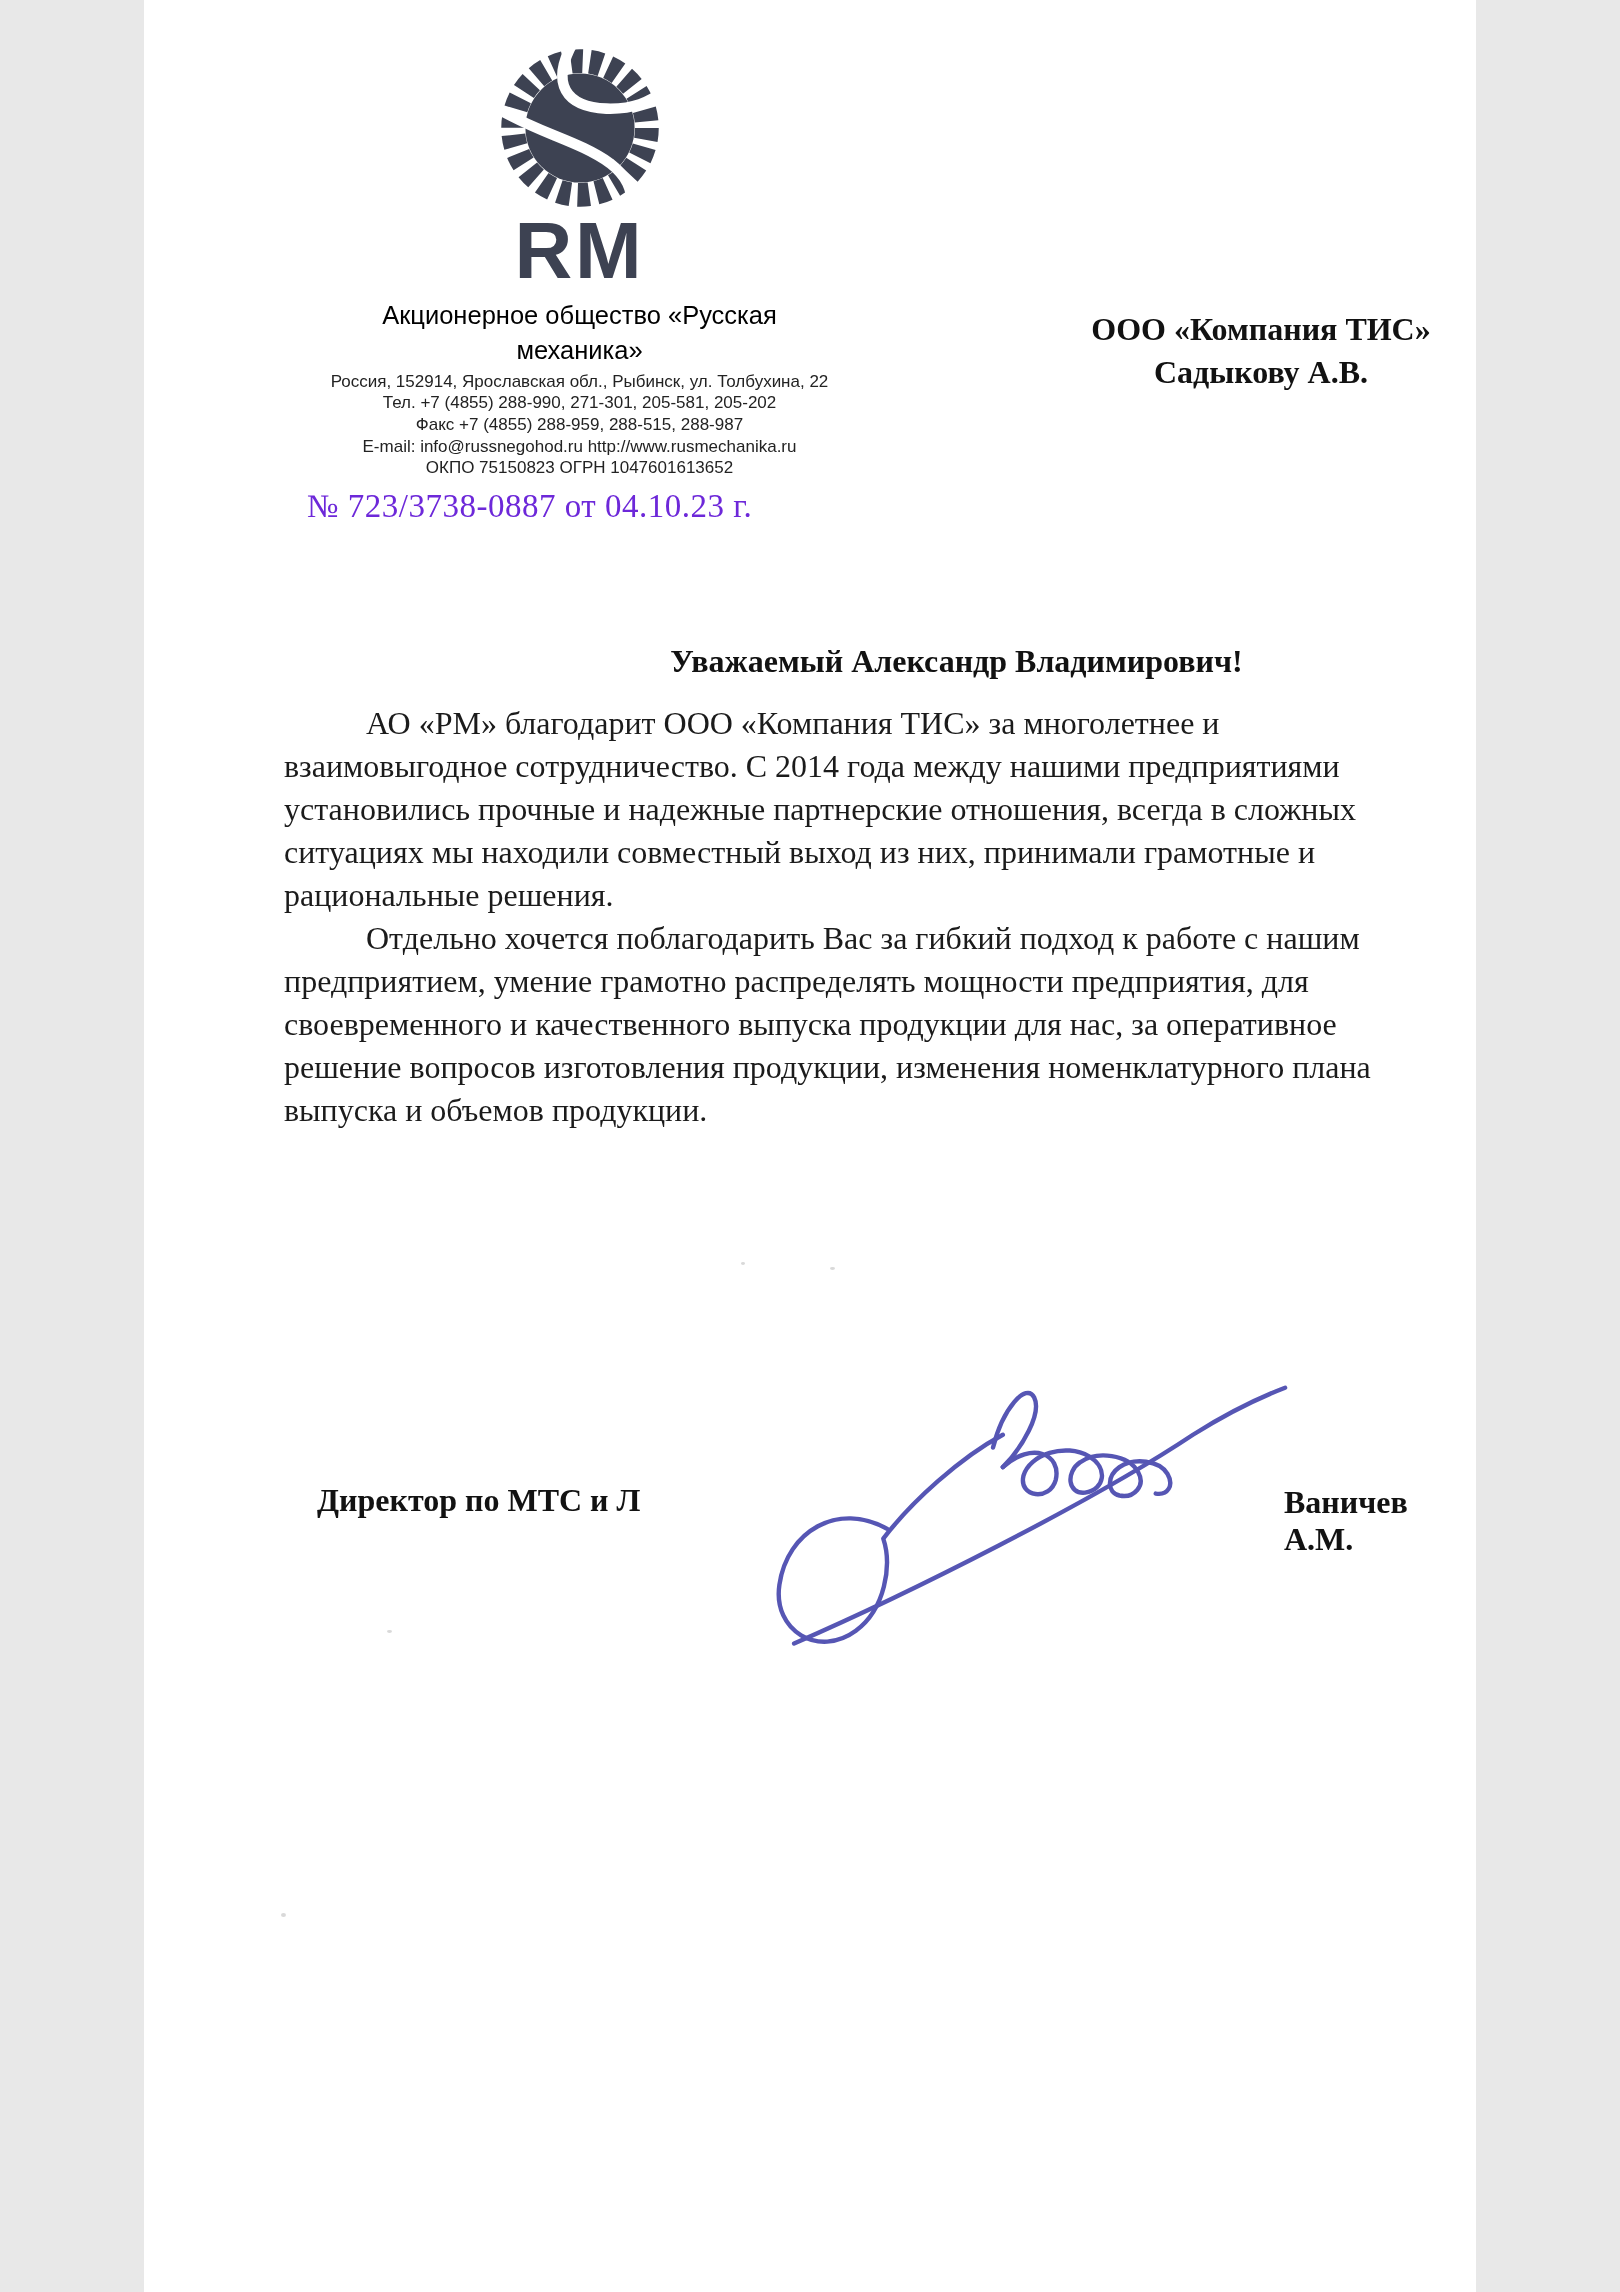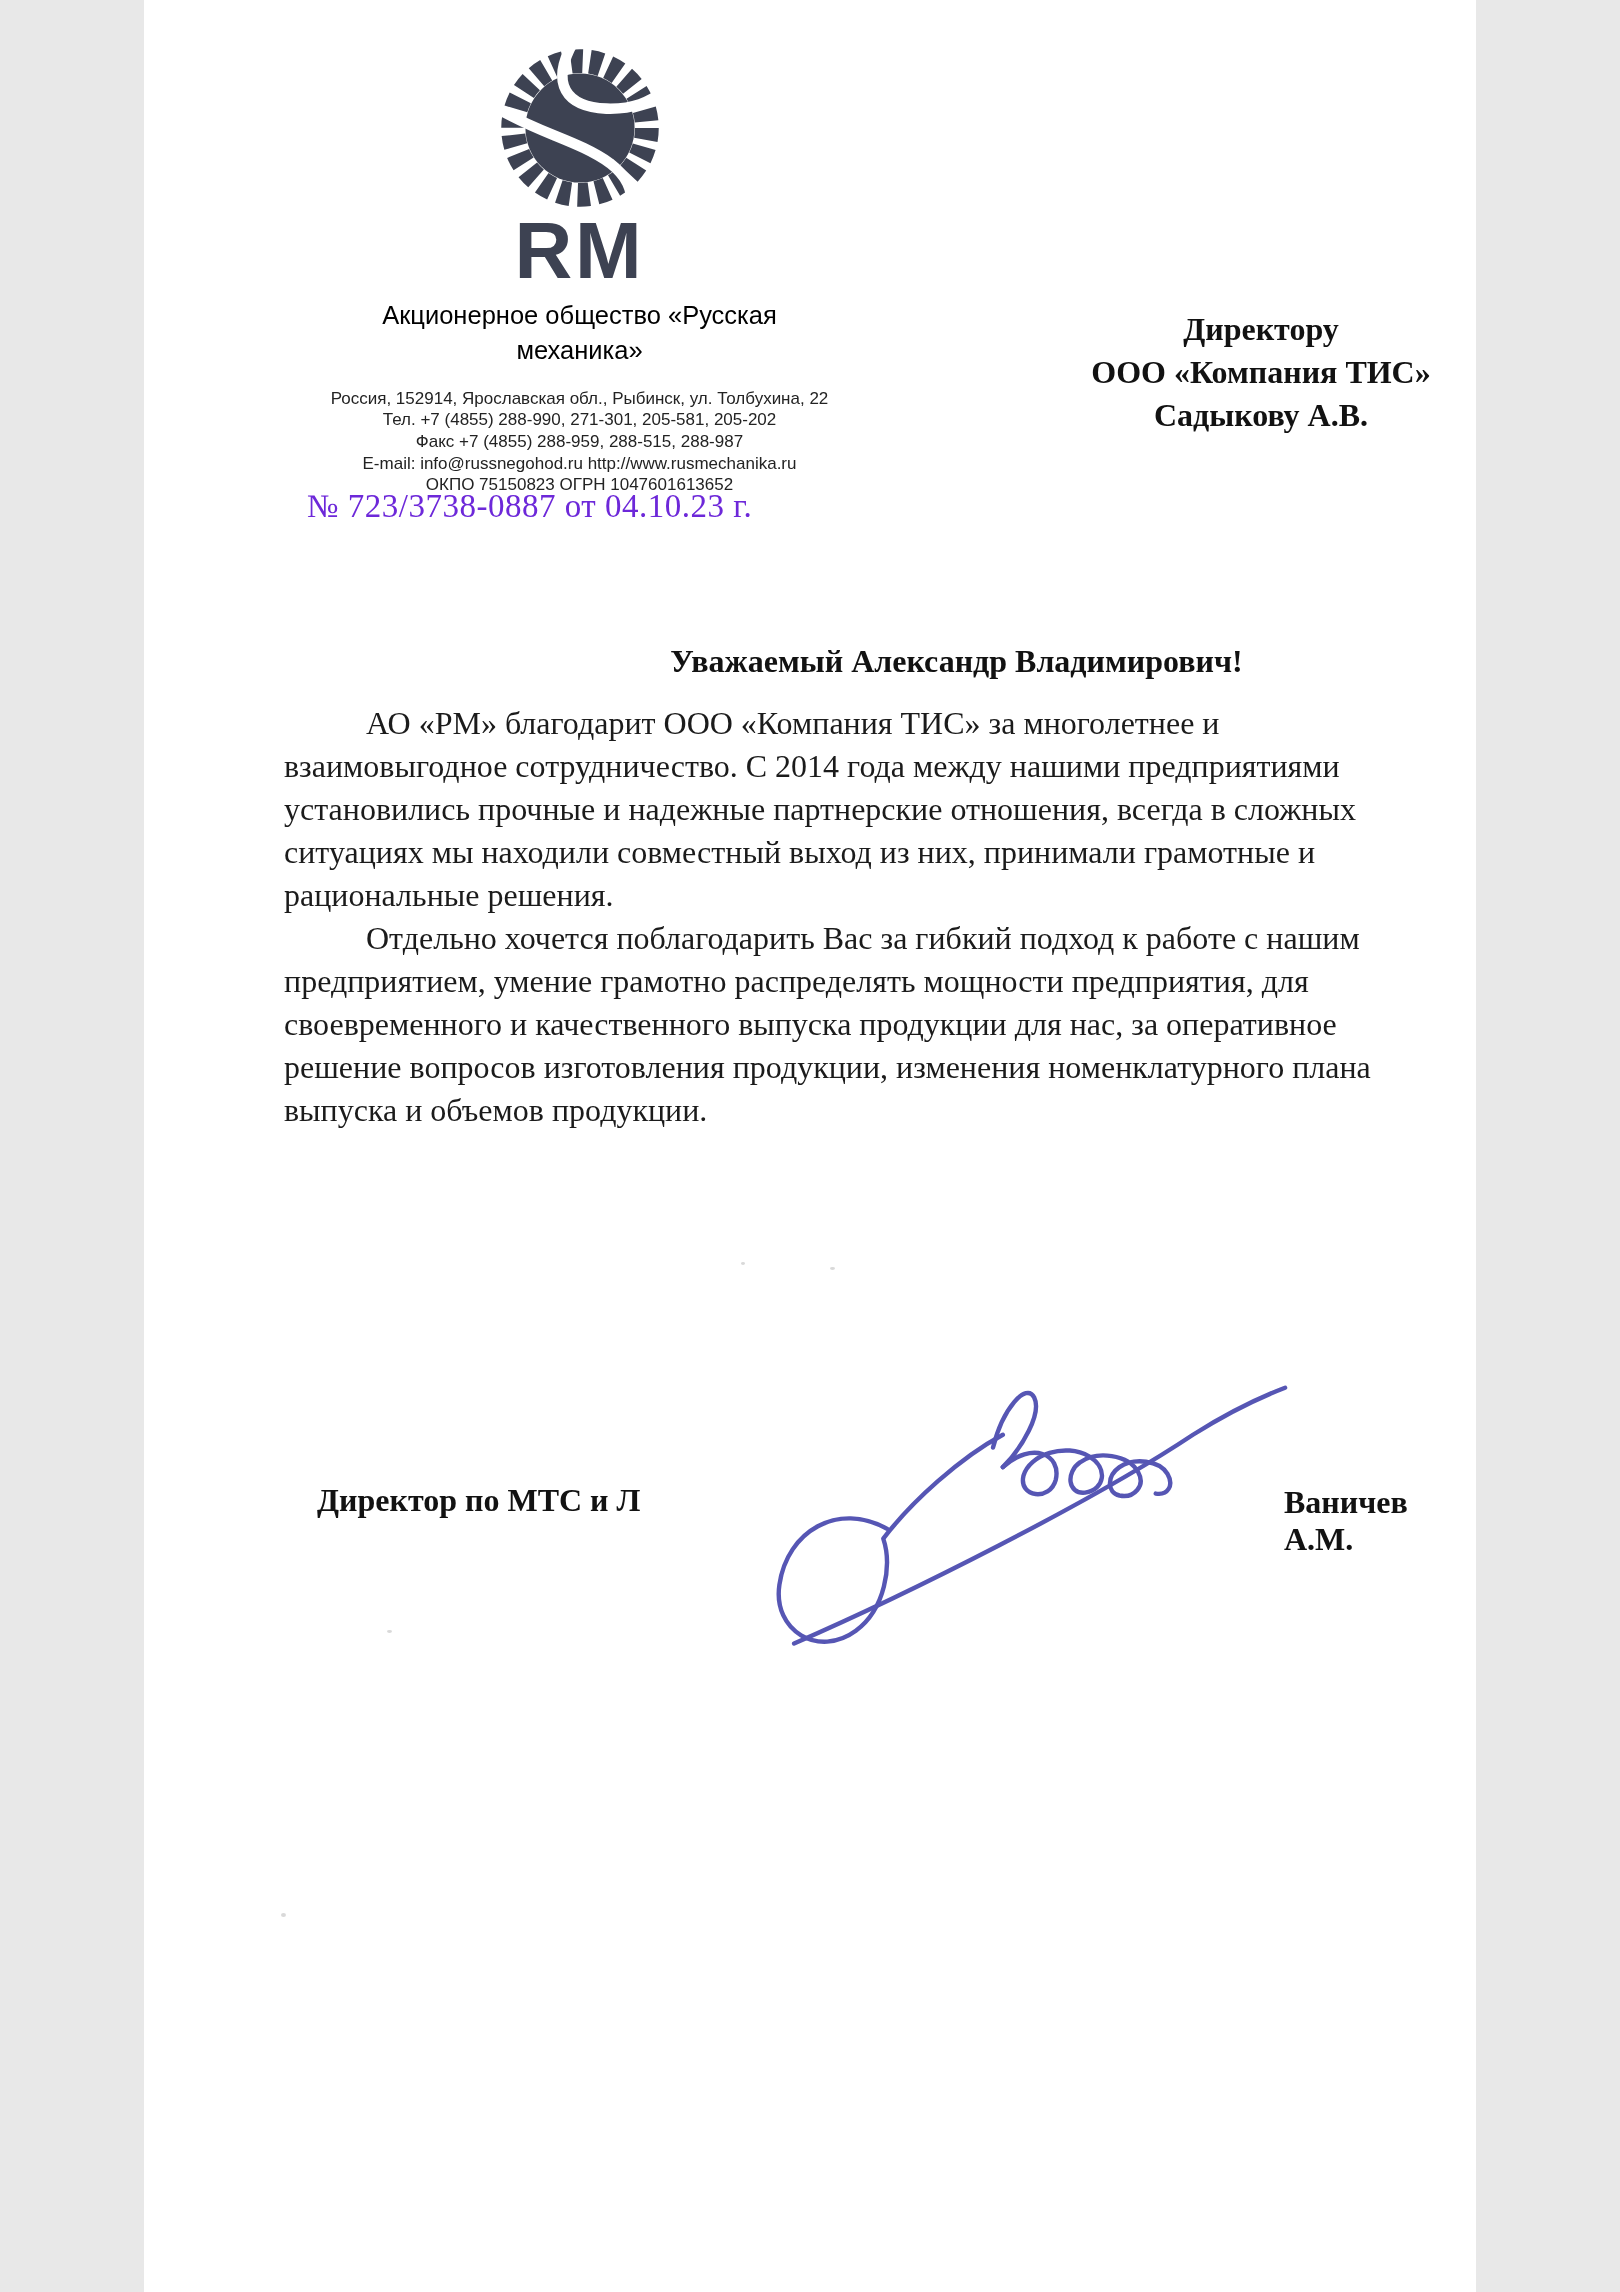--- a/index.html
+++ b/index.html
@@ -27,21 +27,21 @@
     line-height:71px;
     letter-spacing:2.9px;
     color:#3d4252;
     margin-top:-2px;
   }
   .org-name {
     font-size:25.5px; line-height:35px; color:#000000;
     white-space:pre-line; margin-top:11.8px;
   }
   .contact-lines {
-    font-size:17px; line-height:21.6px; color:#232323; margin-top:20px;
+    font-size:17px; line-height:21.6px; color:#232323; margin-top:3px;
   }
   .ref-number {
     position:absolute; left:163px; top:488px;
     font-family:"Liberation Serif", serif;
     font-size:33px; color:#6d28d9;
     letter-spacing:0.5px;
   }
 
   
   .recipient {
@@ -98,21 +98,20 @@
       <div>Тел. +7 (4855) 288-990, 271-301, 205-581, 205-202</div>
       <div>Факс +7 (4855) 288-959, 288-515, 288-987</div>
       <div>E-mail: info@russnegohod.ru http://www.rusmechanika.ru</div>
       <div>ОКПО 75150823 ОГРН 1047601613652</div>
     </div>
   </div>
 
   <div class="ref-number">№ 723/3738-0887 от 04.10.23 г.</div>
 
   <div class="recipient">
-    <div>Директору</div>
     <div>ООО «Компания ТИС»</div>
     <div>Садыкову А.В.</div>
   </div>
 
   <div class="salutation">Уважаемый Александр Владимирович!</div>
 
   <div class="body-text">
     <p class="para">АО «РМ» благодарит ООО «Компания ТИС» за многолетнее и
 взаимовыгодное сотрудничество. С 2014 года между нашими предприятиями
 установились прочные и надежные партнерские отношения, всегда в сложных

